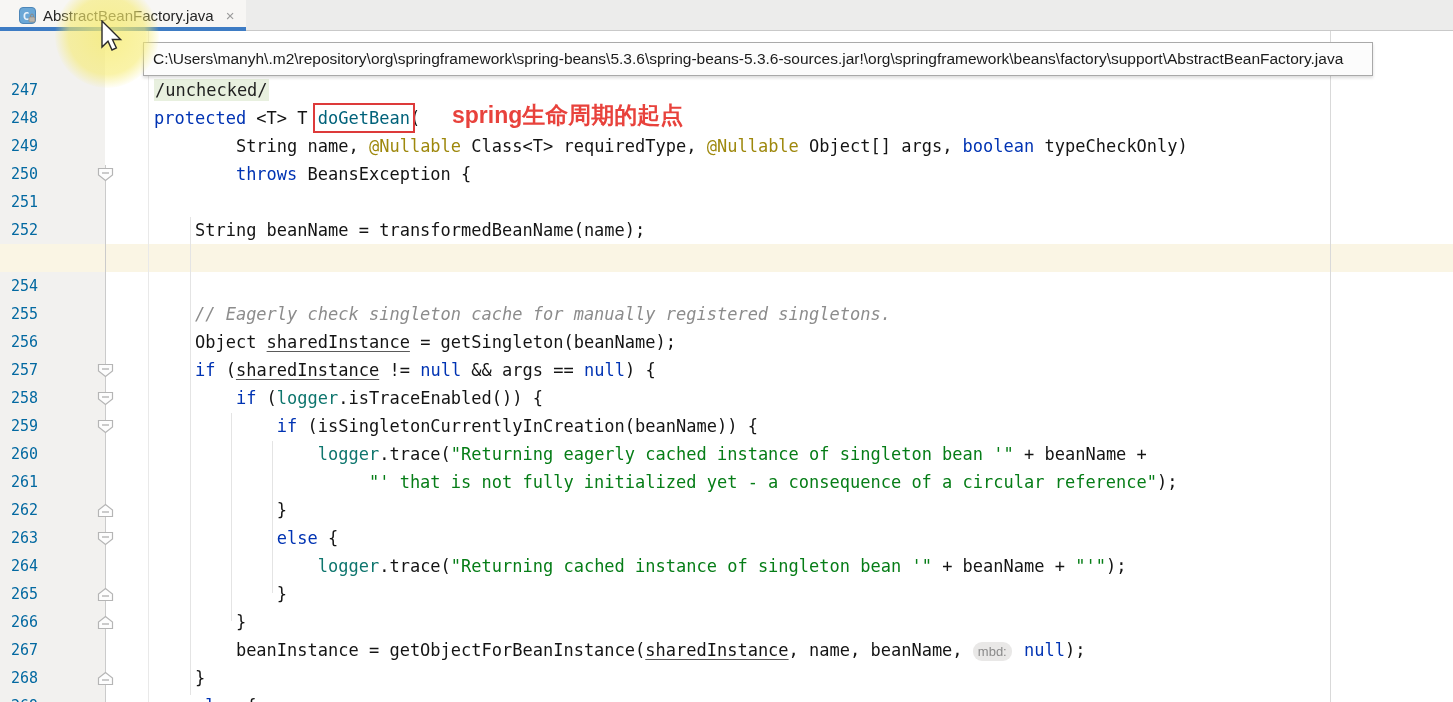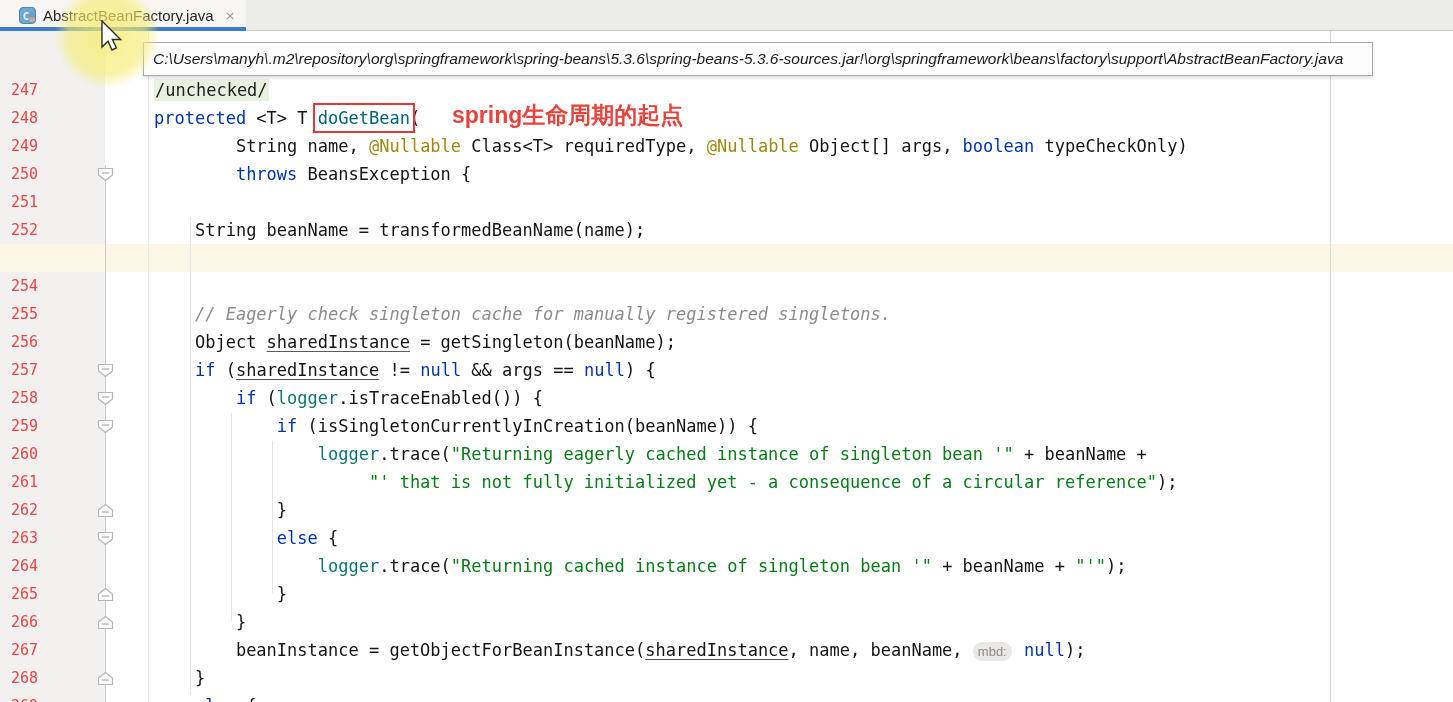--- a/index.html
+++ b/index.html
@@ -19,21 +19,21 @@
   
   .editor{position:absolute;top:31px;left:0;width:1453px;height:671px;background:#ffffff;overflow:hidden;}
   .gutter-bg{position:absolute;left:0;top:0;width:105px;height:100%;background:#f2f1ef;z-index:1;}
   .caret-row{position:absolute;left:0;width:100%;height:28px;background:#faf5e4;z-index:2;}
   .fold-line{position:absolute;left:105px;top:134px;bottom:0;width:1px;background:#cbcbcb;z-index:3;}
   .gutter-border{position:absolute;left:148px;top:0;bottom:0;width:1px;background:#e9e9e9;z-index:3;}
   .margin-guide{position:absolute;left:1330px;top:-31px;bottom:0;width:1px;background:#d9d9d9;z-index:3;}
   .indent-guide{position:absolute;width:1px;background:#e4e4e4;z-index:3;}
 
   .row{position:absolute;left:0;width:100%;height:28px;z-index:4;}
-  .lnum{position:absolute;left:0;top:0;width:38px;text-align:right;color:#ef4444;
+  .lnum{position:absolute;left:0;top:0;width:38px;text-align:right;color:#0369a1;
         font-family:"DejaVu Sans Mono",monospace;font-size:15px;line-height:28px;}
   .code{position:absolute;left:154px;top:0;white-space:pre;
         font-family:"DejaVu Sans Mono",monospace;font-size:17px;line-height:28px;}
   .tk-k{color:#0033b3;}
   .tk-p{color:#141414;}
   .tk-s{color:#067d17;}
   .tk-c{color:#8c8c8c;font-style:italic;}
   .tk-a{color:#9e880d;}
   .tk-f{color:#0f766e;}
   .tk-u{color:#141414;text-decoration:underline;text-decoration-color:#5a5a5a;text-underline-offset:3px;}
@@ -42,21 +42,21 @@
   .tk-h{background:#e9e8e7;color:#8a8a8a;font-family:"Liberation Sans",sans-serif;
         font-size:13px;border-radius:9px;padding:2px 5px;margin-right:2px;}
   .note{position:absolute;left:452px;top:-3px;font-size:23px;font-weight:bold;color:#e8423c;
         line-height:28px;white-space:nowrap;font-family:"Liberation Sans",sans-serif;}
   .fold-marker{position:absolute;left:97px;width:17px;height:15px;z-index:4;}
 
   
   .tooltip{position:absolute;left:143px;top:42px;width:1230px;height:34px;background:#fcfcfc;
            border:1px solid #a9a9a9;box-sizing:border-box;display:flex;align-items:center;
            padding-left:9px;font-size:15.5px;color:#1b1b1b;white-space:nowrap;overflow:hidden;
-           box-shadow:0 2px 3px rgba(0,0,0,0.14);z-index:10;font-style:italic;}
+           box-shadow:0 2px 3px rgba(0,0,0,0.14);z-index:10;}
 
   
   .halo{position:absolute;left:55px;top:-16px;width:104px;height:104px;border-radius:50%;
         background:radial-gradient(circle, rgba(246,235,110,0.78) 0%, rgba(246,235,110,0.6) 52%, rgba(246,235,110,0) 72%);
         z-index:30;pointer-events:none;}
   .cursor{position:absolute;left:101px;top:20px;z-index:31;pointer-events:none;}
 </style>
 </head>
 <body>
 

